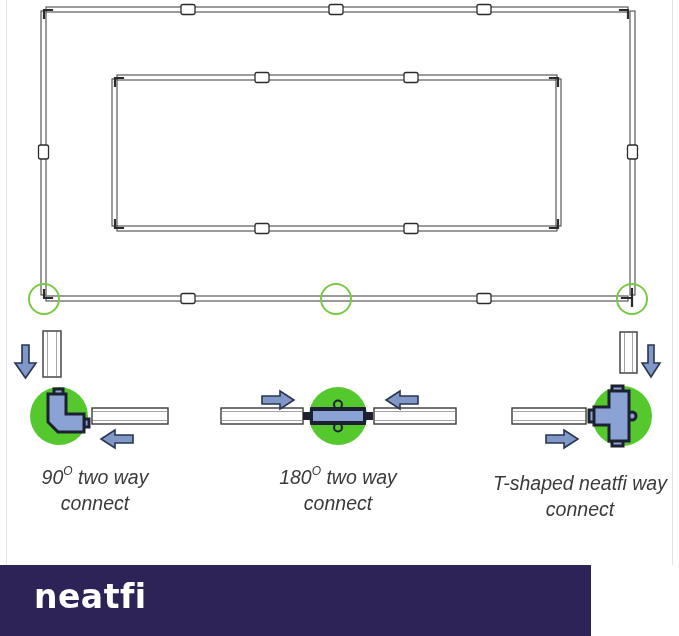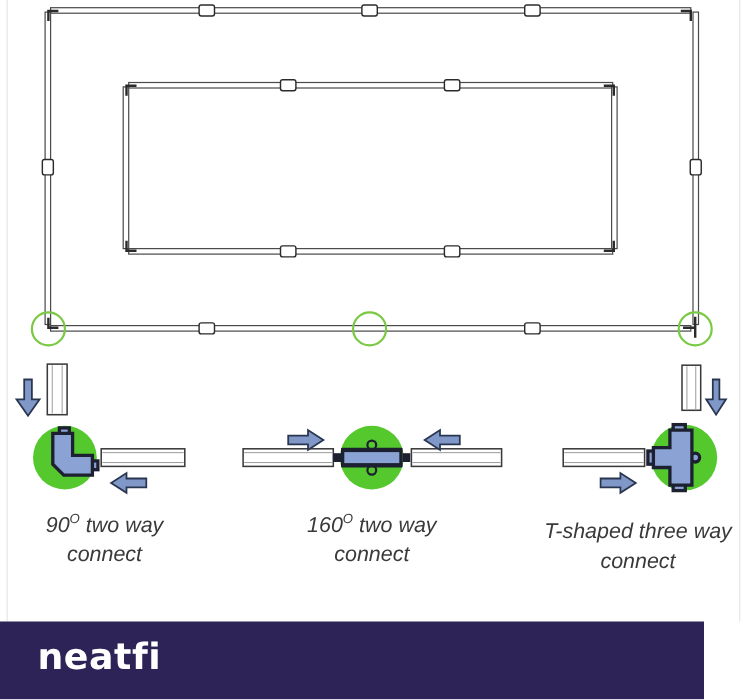--- a/index.html
+++ b/index.html
@@ -19,21 +19,21 @@
   .big-circle{fill:var(--accent-green);}
   .connector{fill:var(--connector-blue);stroke:var(--connector-outline);stroke-width:3;stroke-linejoin:miter;}
   .connector-dark{fill:var(--connector-outline);}
   .connector-inner{fill:var(--connector-blue);}
   .bump{fill:var(--accent-green);stroke:var(--connector-outline);stroke-width:2;}
   .arrow{fill:var(--arrow-blue);stroke:var(--arrow-outline);stroke-width:1.6;stroke-linejoin:miter;}
   .caption{position:absolute;width:190px;text-align:center;color:var(--caption-text);
            font-family:"Liberation Sans",sans-serif;font-style:italic;font-size:19.5px;line-height:26px;}
   .caption sup{font-size:12px;font-style:italic;position:relative;top:-1px;vertical-align:super;}
   
-  .footer{position:absolute;left:0;top:565px;width:640px;height:71px;background:var(--footer-bg);
+  .footer{position:absolute;left:0;top:565px;width:591px;height:71px;background:var(--footer-bg);
           display:flex;align-items:center;justify-content:space-between;box-sizing:border-box;
           padding:0 29px 0 34px;}
   .brand{color:var(--footer-text);font-family:"DejaVu Sans",sans-serif;font-weight:bold;
          font-size:33px;letter-spacing:0.5px;margin-top:-8px;}
   .footer-title{color:var(--footer-text);font-family:"Liberation Sans",sans-serif;font-weight:bold;
                 font-style:italic;font-size:20px;letter-spacing:0.6px;margin-top:12px;}
 </style>
 </head>
 <body>
 
@@ -158,25 +158,25 @@
         <path class="connector" d="M609,73 h20 v50 h-20 v-16 h-15 v-18 h15 z"></path>
       </g>
     </g>
   </svg>
 
   <div class="caption" style="left:0;top:459px;">
     <div><span>90</span><sup>O</sup><span> two way</span></div>
     <div>connect</div>
   </div>
   <div class="caption" style="left:243px;top:459px;">
-    <div><span>160</span><sup>O</sup><span> two way</span></div>
+    <div><span>180</span><sup>O</sup><span> two way</span></div>
     <div>connect</div>
   </div>
   <div class="caption" style="left:485px;top:465px;">
-    <div><span>T-shaped three way</span><sup></sup><span></span></div>
+    <div><span>T-shaped neatfi way</span><sup></sup><span></span></div>
     <div>connect</div>
   </div>
 
   <div class="footer">
     <div class="brand">neatfi</div>
   </div>
 
 </div>
 
 </body></html>

